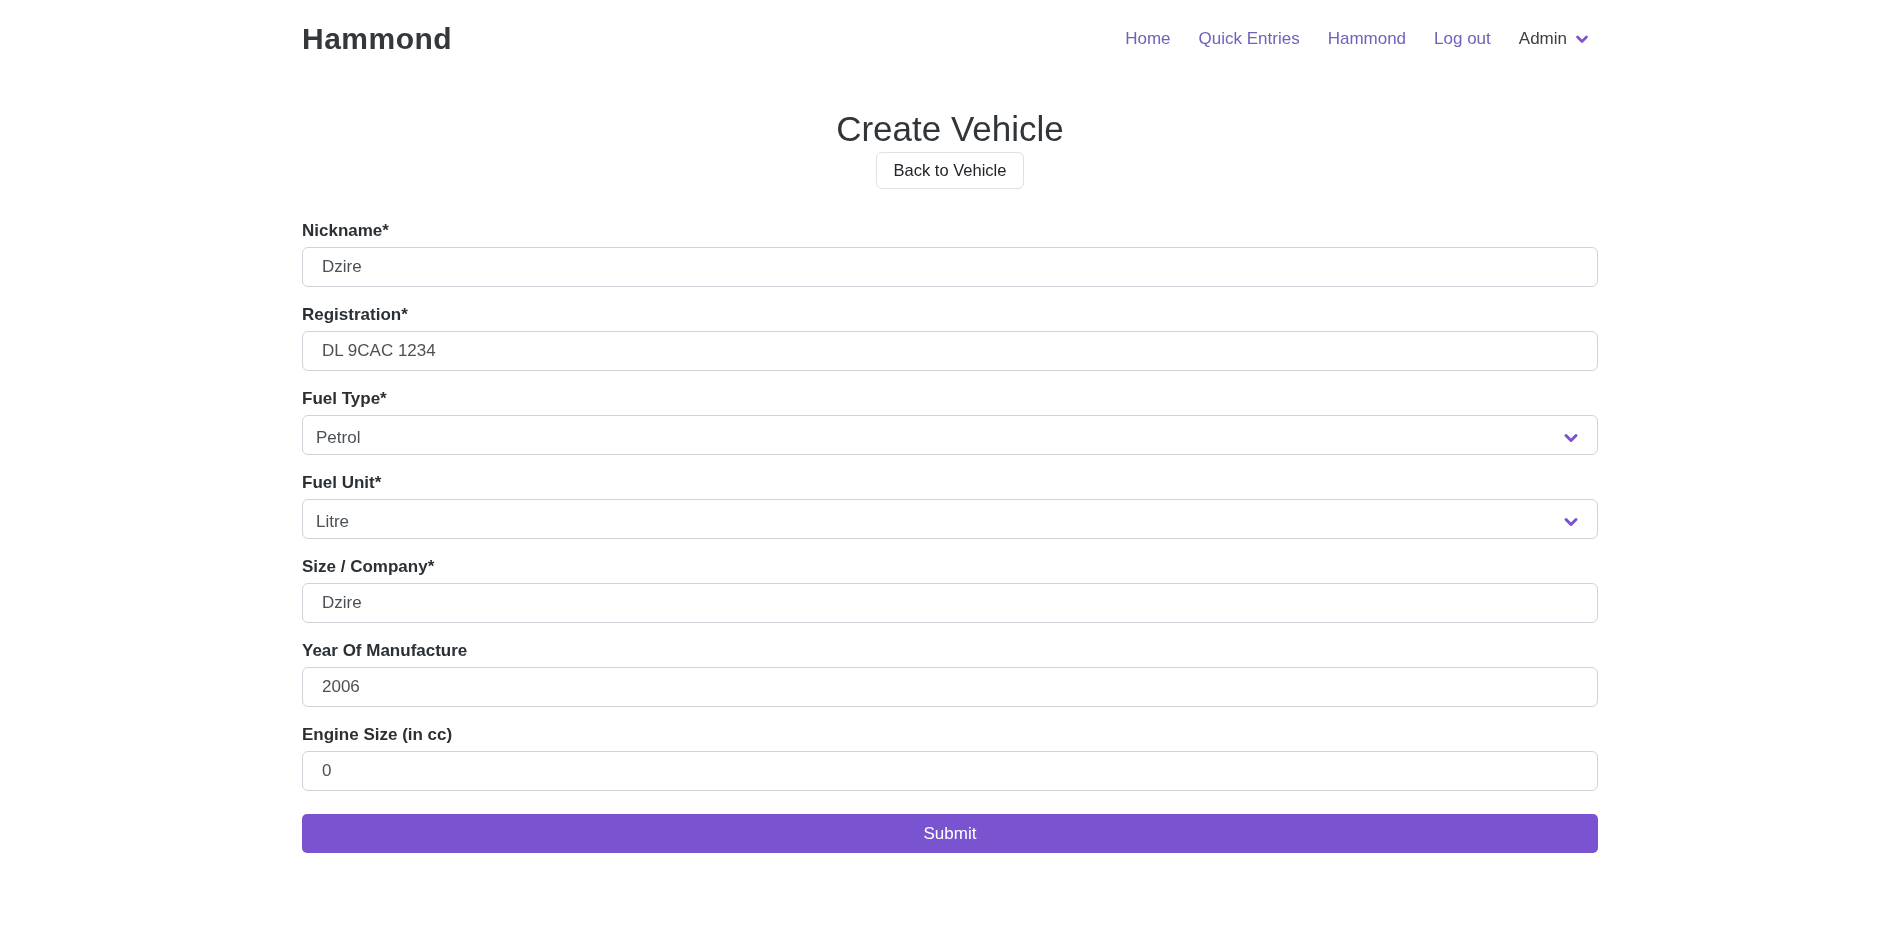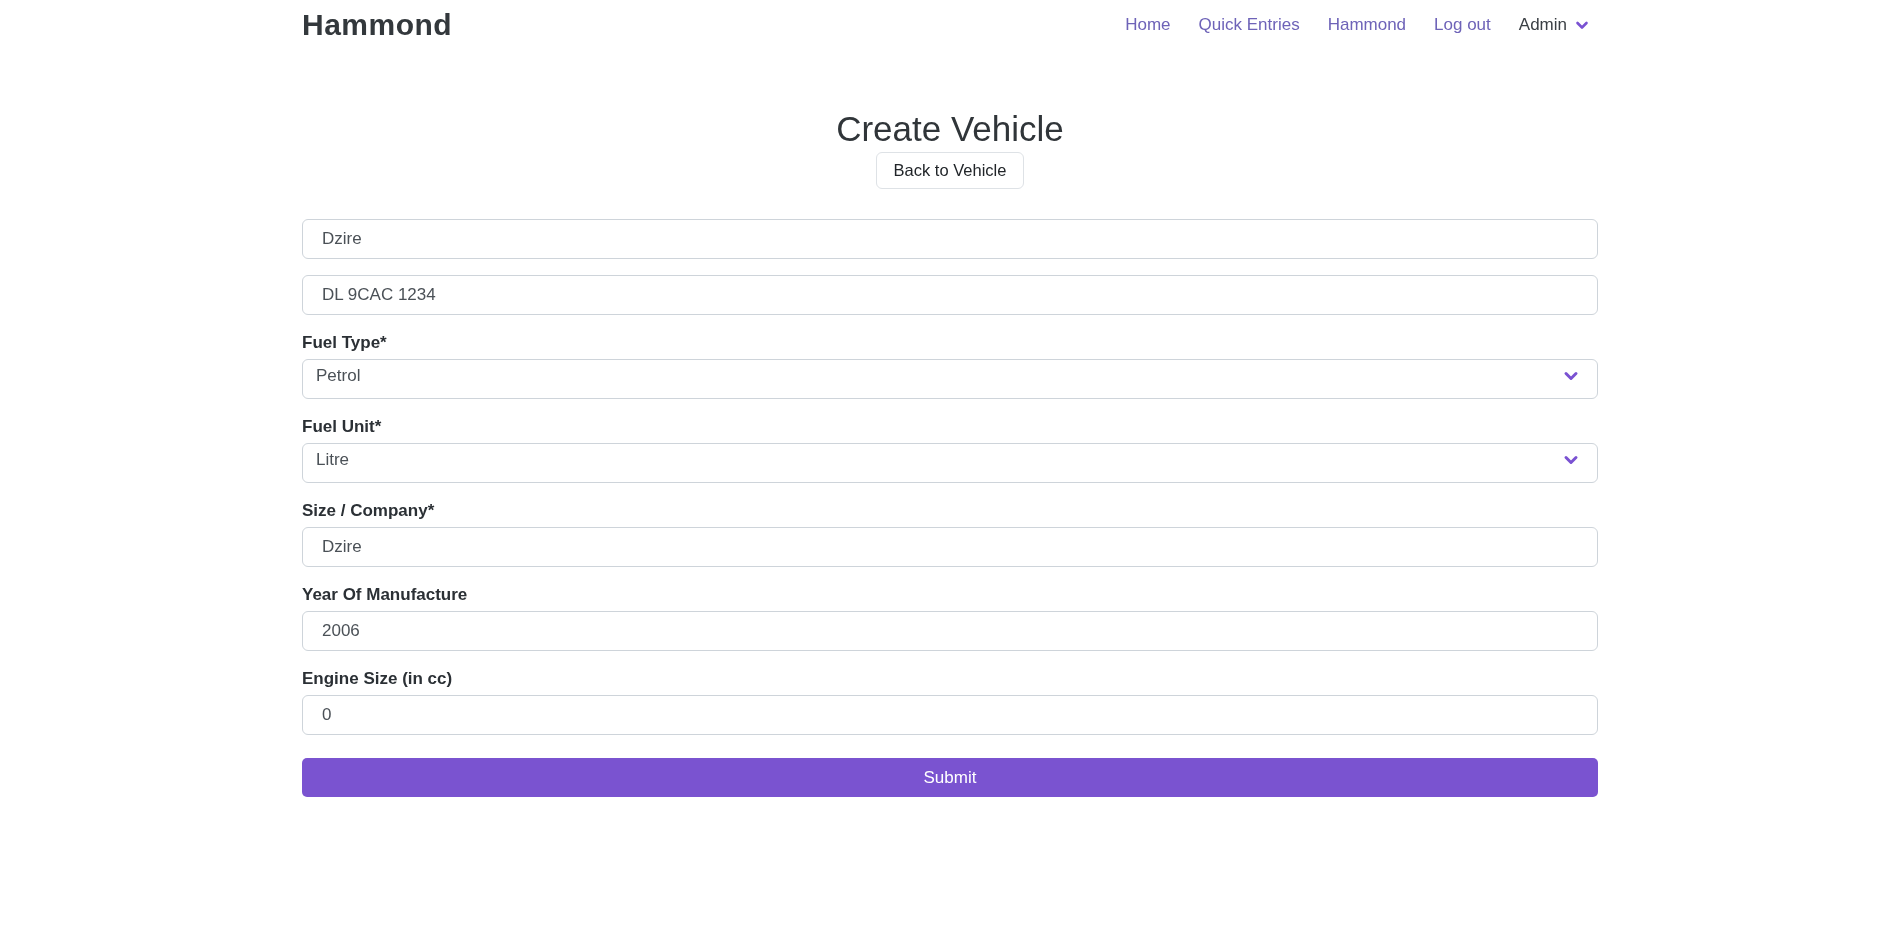--- a/index.html
+++ b/index.html
@@ -17,21 +17,21 @@
     overflow: hidden;
     background: #ffffff;
   }
   .container {
     width: 1296px;
     margin: 0 auto;
   }
 
   
   .header {
-    padding-top: 8px;
+    padding-top: 22px;
     height: 64px;
   }
   .header-inner {
     display: flex;
     align-items: center;
     justify-content: space-between;
   }
   .brand {
     font-size: 30px;
     font-weight: 700;
@@ -118,21 +118,21 @@
     border-radius: 6px;
     padding: 6px 19px;
     font-size: 17px;
     color: #4b5157;
     font-family: inherit;
     background: #ffffff;
     outline: none;
   }
   .form-select {
     display: flex;
-    align-items: flex-start;
+    align-items: flex-end;
     justify-content: space-between;
     width: 100%;
     height: 40px;
     border: 1px solid #ced4da;
     border-radius: 6px;
     padding: 6px 13px;
     font-size: 17px;
     color: #4b5157;
     background: #ffffff;
     cursor: pointer;
@@ -184,24 +184,26 @@
   <div class="container">
 
     <div class="title-row">
       <h1 class="page-title">Create Vehicle</h1>
       <button class="back-btn">Back to Vehicle</button>
     </div>
 
     <div class="form">
 
       <div class="form-group">
+        <label class="form-label">Nickname*</label>
         <input class="form-control" type="text" value="Dzire" style="">
       </div>
 
       <div class="form-group">
+        <label class="form-label">Registration*</label>
         <input class="form-control" type="text" value="DL 9CAC 1234" style="">
       </div>
 
       <div class="form-group">
         <label class="form-label">Fuel Type*</label>
         <div class="form-select">
           <span>Petrol</span>
           <svg class="chev-md" viewBox="0 0 20 20">
             <path d="M5 7.5 L10 12.5 L15 7.5" fill="none" stroke="#7a52d2" stroke-width="3" stroke-linecap="round" stroke-linejoin="round"></path>
           </svg>

